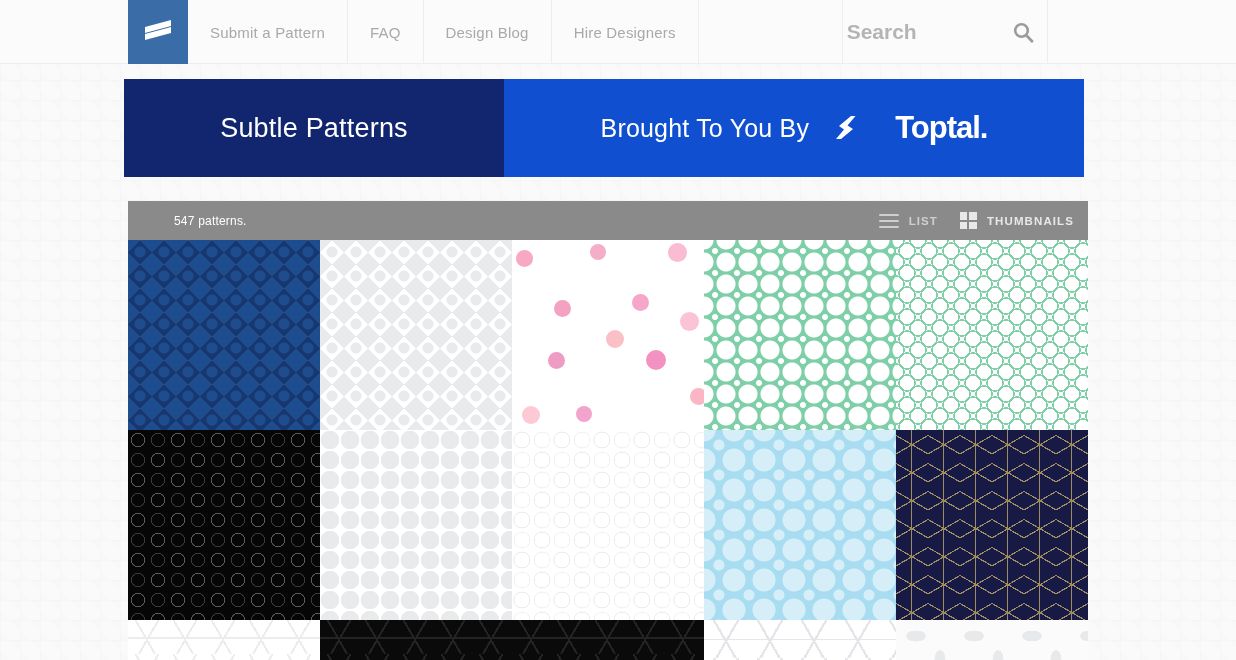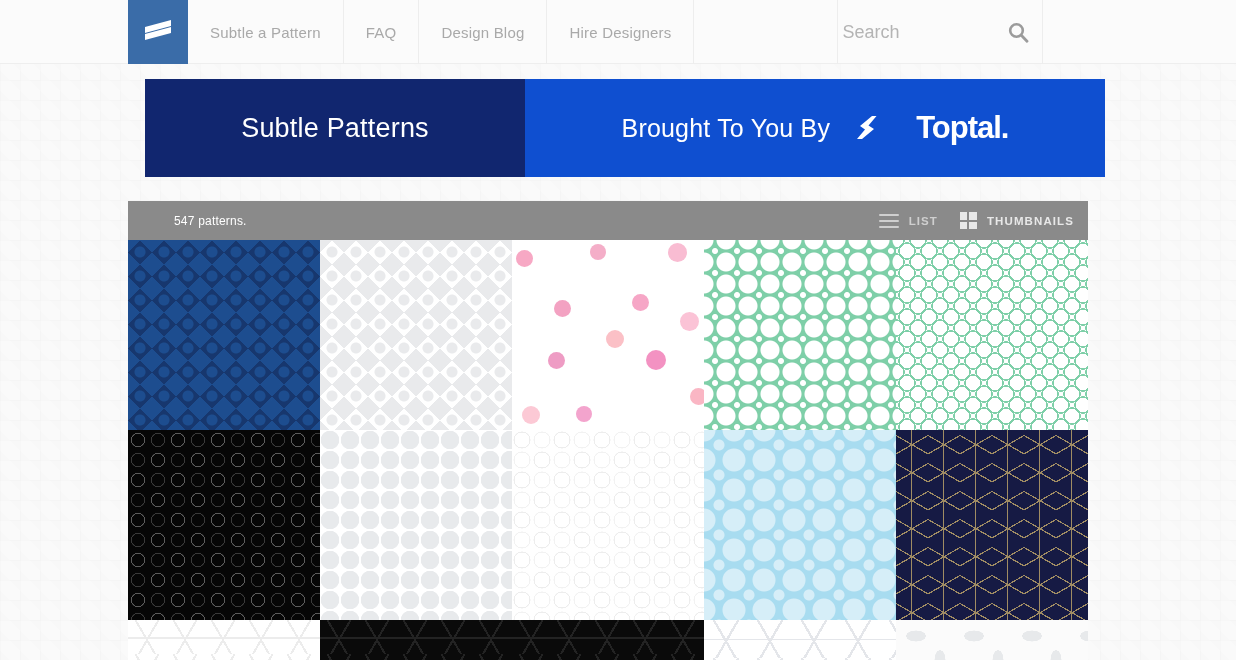--- a/index.html
+++ b/index.html
@@ -52,35 +52,35 @@
   .search-wrap {
     width: 205px; height: 64px;
     display: flex; align-items: center;
     padding: 0 14px 0 4px;
     border-right: 1px solid #ededed;
     position: relative;
   }
   .search-input {
     border: 0; outline: 0; background: transparent;
     font-family: "Liberation Sans", sans-serif;
-    font-size: 18px; color: #a21caf;
-    width: 150px; height: 30px;
+    font-size: 21px; color: #a21caf;
+    width: 150px; height: 30px; font-weight: bold;
   }
   .search-input::placeholder { color: #b4b4b4; }
   .search-btn {
     position: absolute; right: 12px; top: 50%;
     transform: translateY(-50%);
     width: 24px; height: 24px;
     border: 0; background: transparent; cursor: pointer;
     display: flex; align-items: center; justify-content: center;
   }
 
   
   .banner {
-    position: absolute; left: 145px; top: 79px;
+    position: absolute; left: 124px; top: 79px;
     width: 960px; height: 98px;
     display: flex;
   }
   .banner-left {
     width: 380px; height: 98px;
     background: #11266f;
     display: flex; align-items: center; justify-content: center;
   }
   .banner-left-text {
     color: #ffffff; font-size: 27px; font-weight: 400;
@@ -278,21 +278,21 @@
   <div class="nav-inner">
 
     <a class="logo">
       <svg width="34" height="34" viewBox="0 0 34 34" aria-hidden="true">
         <polygon points="4,12 30,5 30,11 4,18" fill="#ffffff"></polygon>
         <polygon points="4,19 30,12 30,18 4,25" fill="#ffffff"></polygon>
       </svg>
     </a>
 
     <a class="nav-item">
-      <span>Subtle a Pattern</span>
+      <span>Submit a Pattern</span>
     </a>
     <a class="nav-item">
       <span>FAQ</span>
     </a>
     <a class="nav-item">
       <span>Design Blog</span>
     </a>
     <a class="nav-item">
       <span>Hire Designers</span>
     </a>

